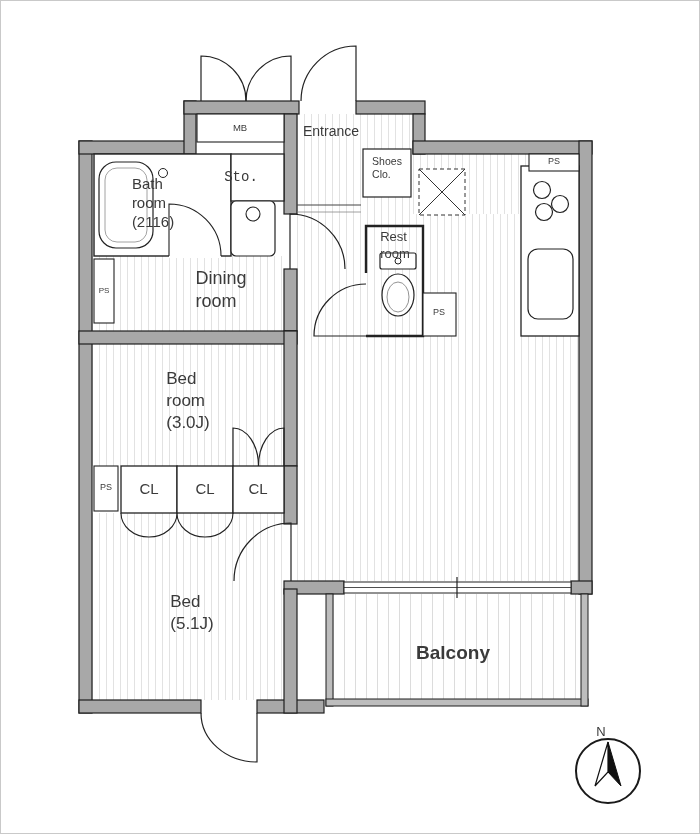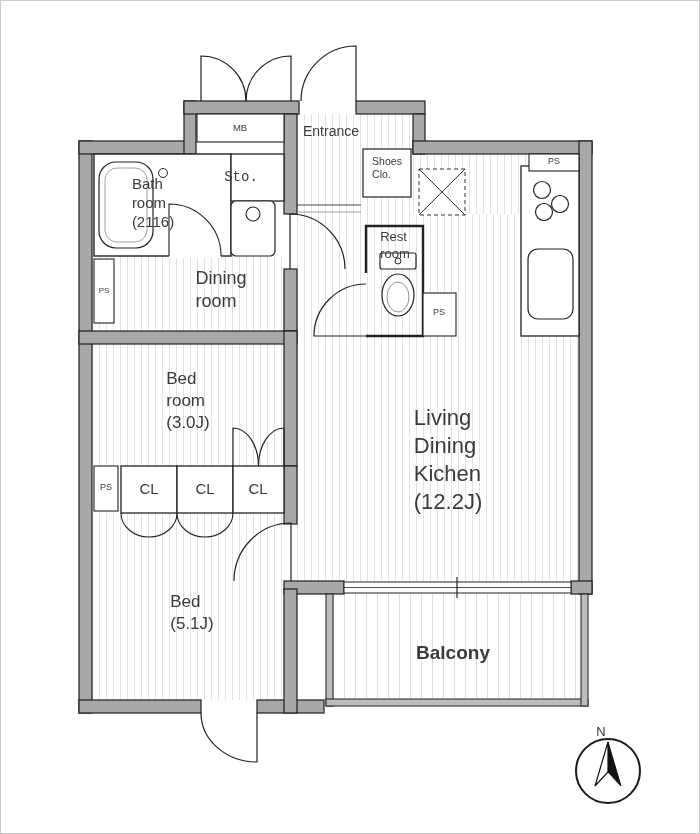--- a/index.html
+++ b/index.html
@@ -181,26 +181,20 @@
   </div>
   <div class="lbl" style="left:394px;top:245px;font-size:13px;">
     <span>Rest</span>
       <span>room</span>
   </div>
   <div class="lbl" style="left:187px;top:400px;font-size:17px;">
     <span>Bed</span>
       <span>room</span>
       <span>(3.0J)</span>
   </div>
-  <div class="lbl" style="left:447px;top:459px;font-size:22px;">
-    <span>Living</span>
-      <span>Dining</span>
-      <span>Kichen</span>
-      <span>(12.2J)</span>
-  </div>
   <div class="lbl" style="left:191px;top:612px;font-size:17px;">
     <span>Bed</span>
       <span>(5.1J)</span>
   </div>
   <div class="lbl" style="left:452px;top:652px;font-size:19px;font-weight:bold;">
     <span>Balcony</span>
   </div>
 
   <div class="lbl" style="left:148px;top:488px;font-size:15px;">
       <span>CL</span>

